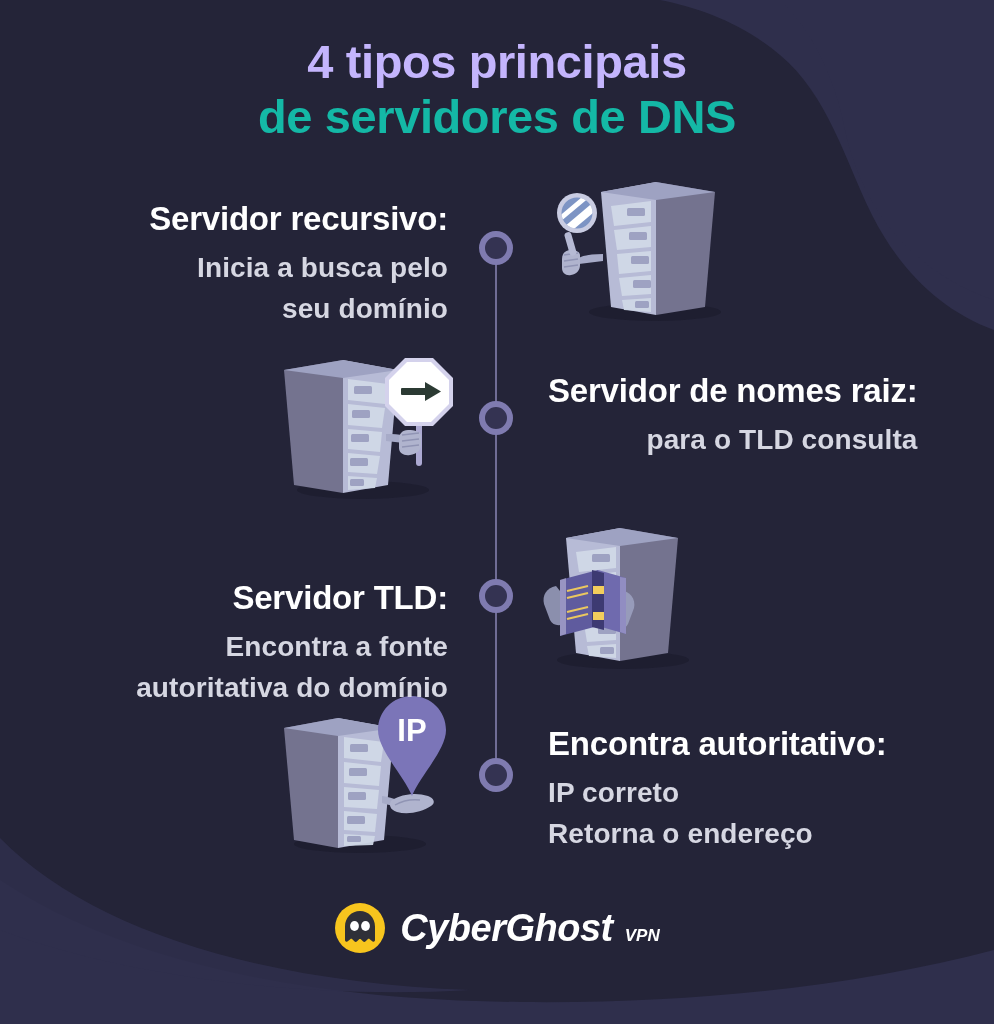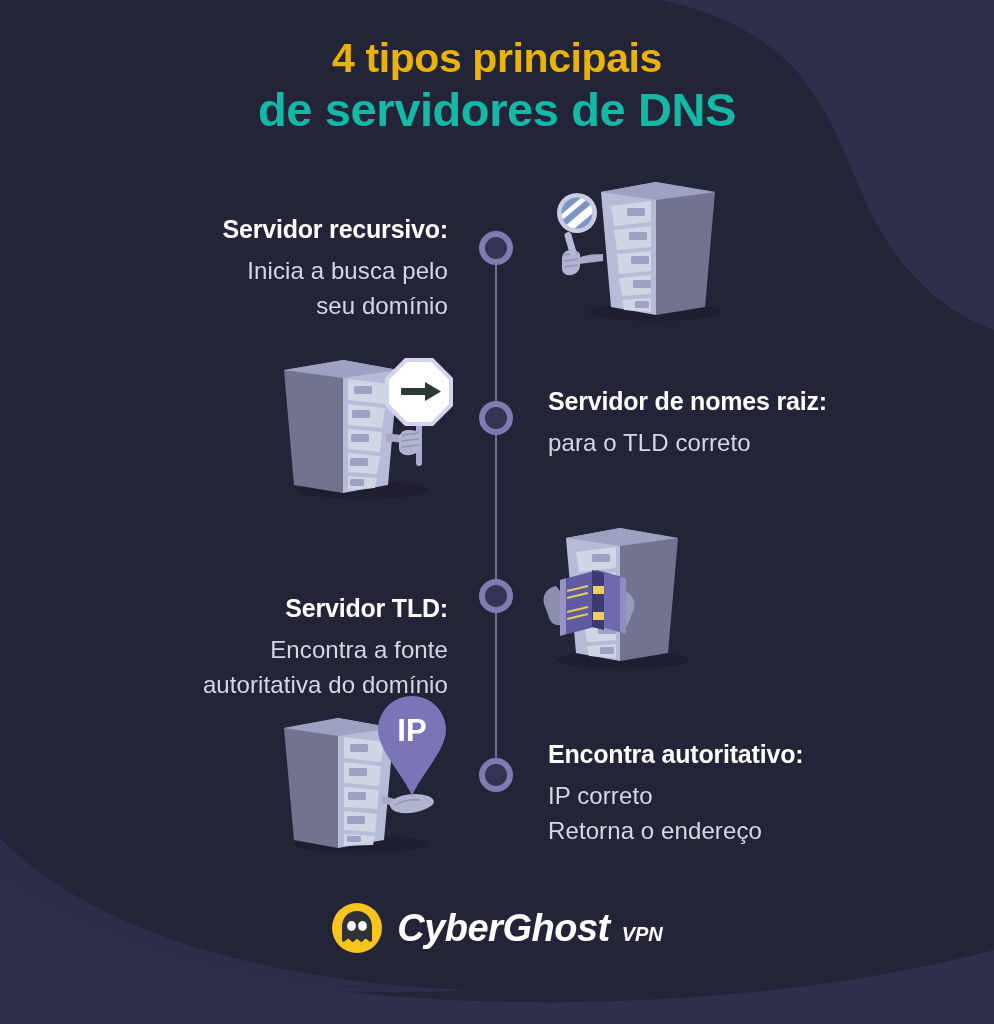--- a/index.html
+++ b/index.html
@@ -16,21 +16,21 @@
     overflow: hidden;
   }
   .bg-layer { position: absolute; inset: 0; width: 994px; height: 1024px; }
 
   
   .title-wrap {
     position: absolute; top: 34px; left: 0; width: 994px;
     text-align: center; z-index: 6;
   }
   .title-line1 {
-    font-size: 41px; font-weight: 700; color: #eab308;
+    font-size: 47px; font-weight: 700; color: #c4b5fd;
     letter-spacing: -0.4px; line-height: 1.18;
   }
   .title-line2 {
     font-size: 47px; font-weight: 700; color: #14b8a6;
     letter-spacing: -0.4px; line-height: 1.18;
   }
 
   
   .timeline-line {
     position: absolute; left: 496px; top: 248px;
@@ -43,33 +43,33 @@
     width: 34px; height: 34px; margin-left: -17px; margin-top: -17px;
     border-radius: 50%;
     background: #343352;
     border: 6px solid #7f7bb0;
     z-index: 5;
   }
 
   
   .block { position: absolute; z-index: 6; }
   .block h3 {
-    font-size: 25px; font-weight: 700; color: #FFFFFF;
+    font-size: 33px; font-weight: 700; color: #FFFFFF;
     line-height: 1.25; letter-spacing: -0.2px;
-    margin-bottom: 9px; white-space: nowrap; margin-top: 16px;
+    margin-bottom: 9px; white-space: nowrap;
   }
   .block p {
-    font-size: 24px; font-weight: 400; color: #D6D7E2;
+    font-size: 28px; font-weight: 700; color: #D6D7E2;
     line-height: 1.45; letter-spacing: 0.1px;
   }
   .block.right-align { text-align: right; }
   .block.left-align  { text-align: left; }
 
   #block-1 { right: 546px; top: 198px; }
-  #block-2 { left: 548px;  top: 370px; }
+  #block-2 { left: 548px;  top: 370px; text-align: right; }
   #block-3 { right: 546px; top: 577px; }
   #block-4 { left: 548px;  top: 723px; }
 
   
   .illus { position: absolute; z-index: 4; }
   #illus-1 { left: 545px; top: 160px;  width: 205px; height: 175px; }
   #illus-2 { left: 268px; top: 338px;  width: 205px; height: 175px; }
   #illus-3 { left: 520px; top: 508px;  width: 205px; height: 175px; }
   #illus-4 { left: 268px; top: 688px;  width: 205px; height: 180px; }
 
@@ -80,21 +80,21 @@
     gap: 14px; z-index: 6;
   }
   .logo-text {
     display: flex; align-items: baseline; gap: 12px;
   }
   .logo-name {
     font-size: 38px; font-weight: 700; font-style: italic;
     color: #FFFFFF; letter-spacing: -0.5px;
   }
   .logo-vpn {
-    font-size: 20px; font-weight: 700; font-style: italic;
+    font-size: 17px; font-weight: 700; font-style: italic;
     color: #FFFFFF; letter-spacing: 0px;
   }
 </style>
 </head>
 <body>
 
 <div id="stage">
 
   <svg class="bg-layer" viewBox="0 0 994 1024" preserveAspectRatio="none">
     <rect x="0" y="0" width="994" height="1024" fill="#242438"></rect>
@@ -121,21 +121,21 @@
   <div class="tl-dot" style="top:775px;"></div>
 
   <div class="block right-align" id="block-1">
     <h3>Servidor recursivo:</h3>
     <p>Inicia a busca pelo</p>
     <p>seu domínio</p>
   </div>
 
   <div class="block left-align" id="block-2">
     <h3>Servidor de nomes raiz:</h3>
-    <p>para o TLD correto</p>
+    <p>para o TLD consulta</p>
   </div>
 
   <div class="block right-align" id="block-3">
     <h3>Servidor TLD:</h3>
     <p>Encontra a fonte</p>
     <p>autoritativa do domínio</p>
   </div>
 
   <div class="block left-align" id="block-4">
     <h3>Encontra autoritativo:</h3>

